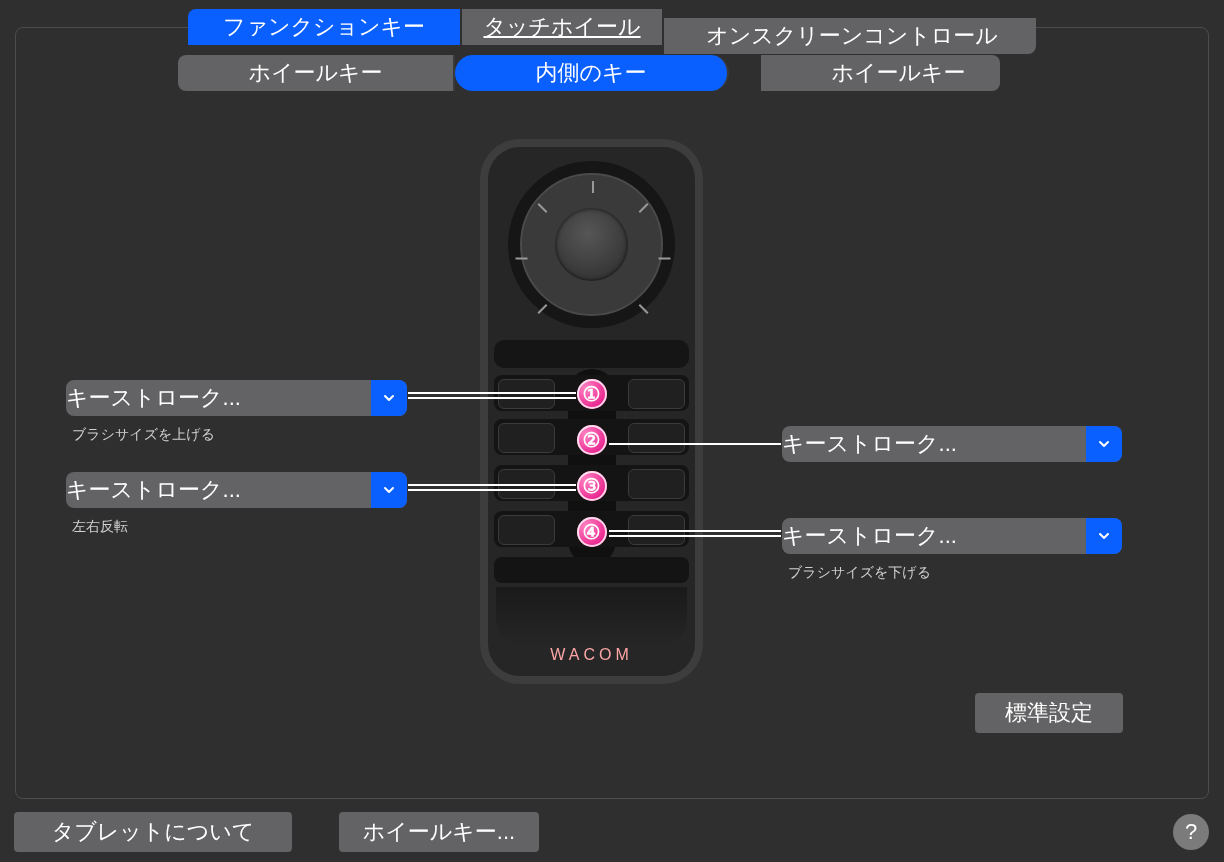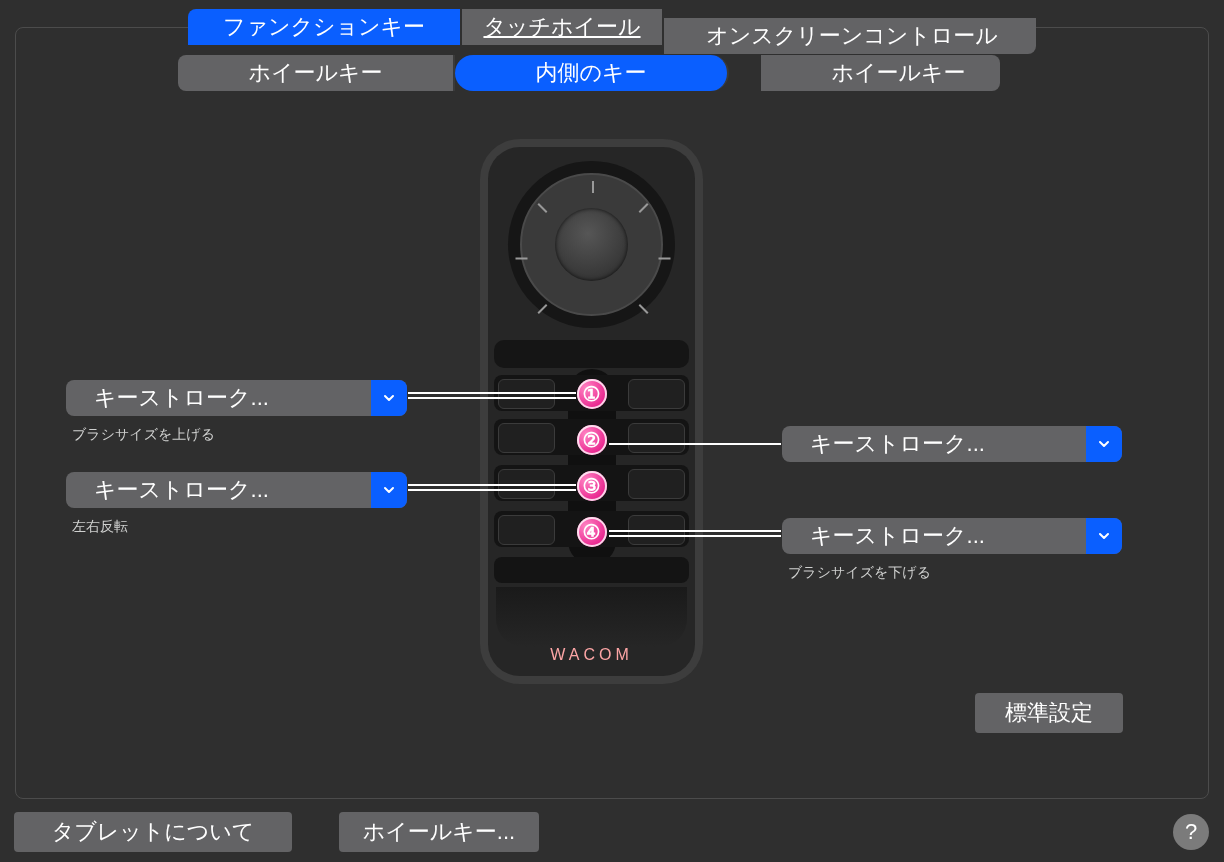--- a/index.html
+++ b/index.html
@@ -58,21 +58,21 @@
     position: absolute;
     height: 36px;
     display: flex;
     border-radius: 8px;
     overflow: hidden;
     background: #636365;
     align-items: center;
   }
   .dropdown .dd-label {
     flex: 1;
-    padding-left: 28px;
+    padding-left: 0;
     font-size: 22px;
     color: #fff;
     line-height: 36px;
     text-align: left;
   }
   .dropdown .dd-arrow {
     width: 36px;
     height: 36px;
     background: #0a5fff;
     display: flex;

